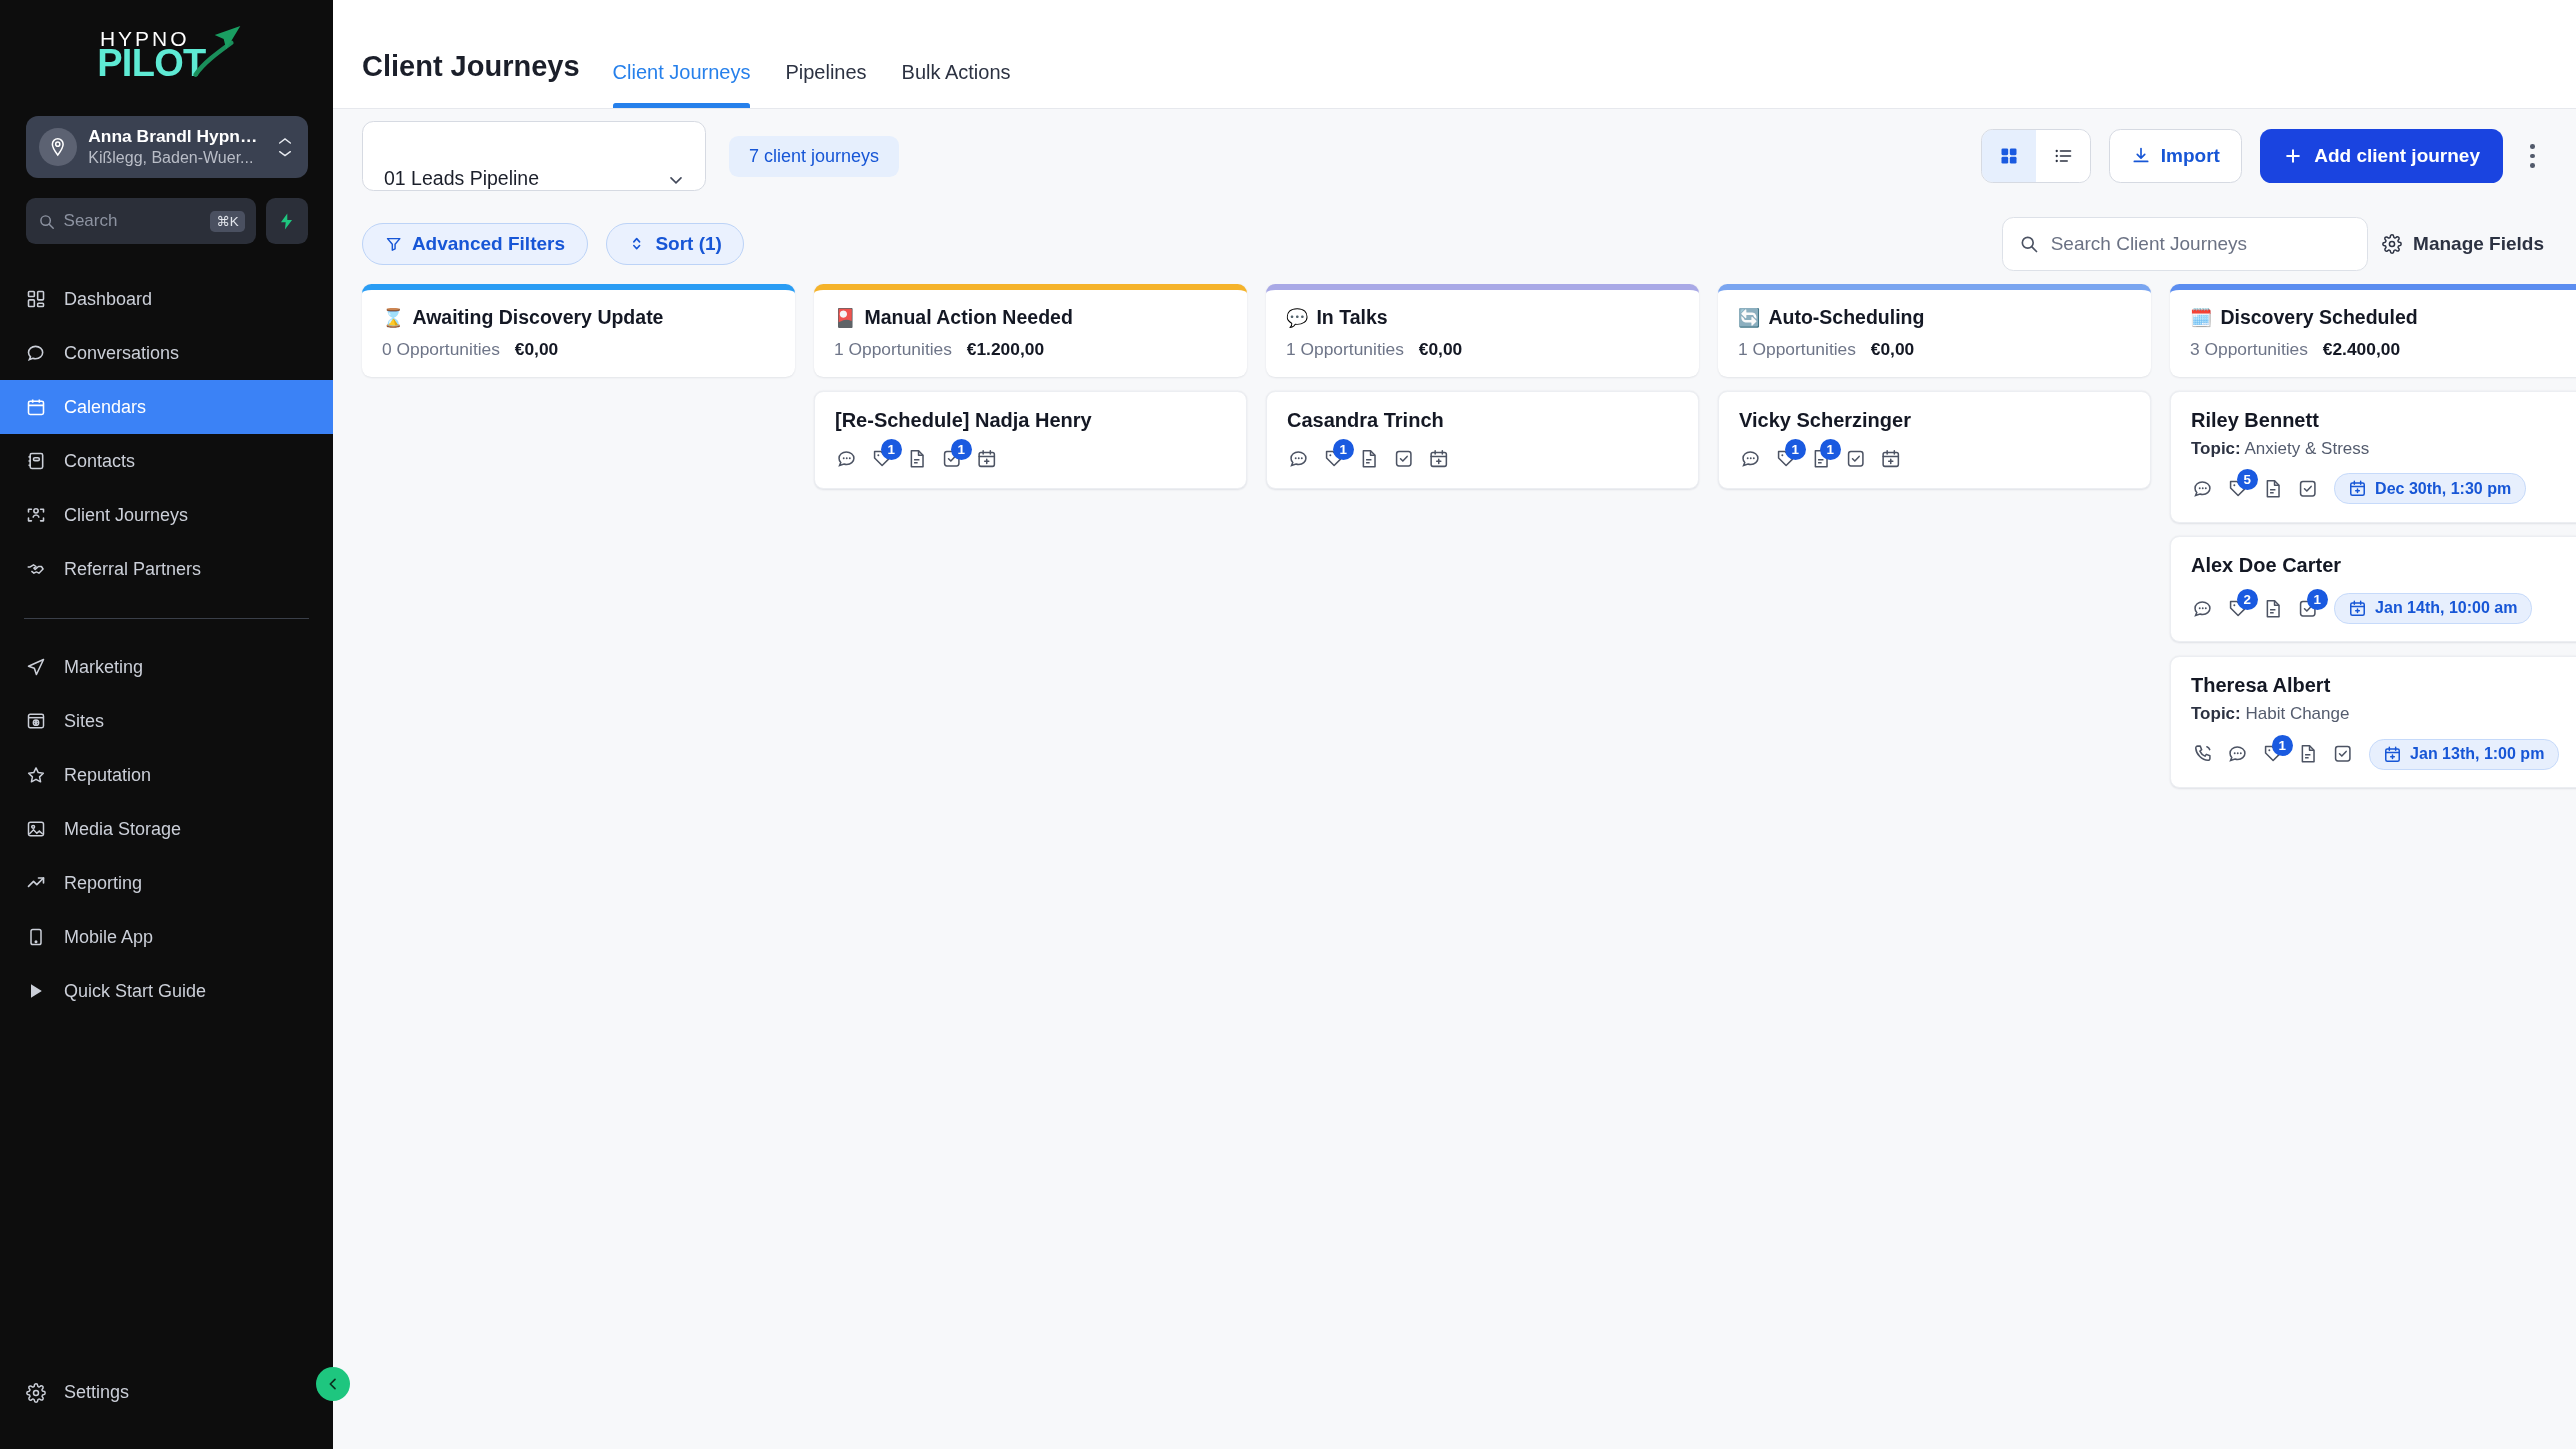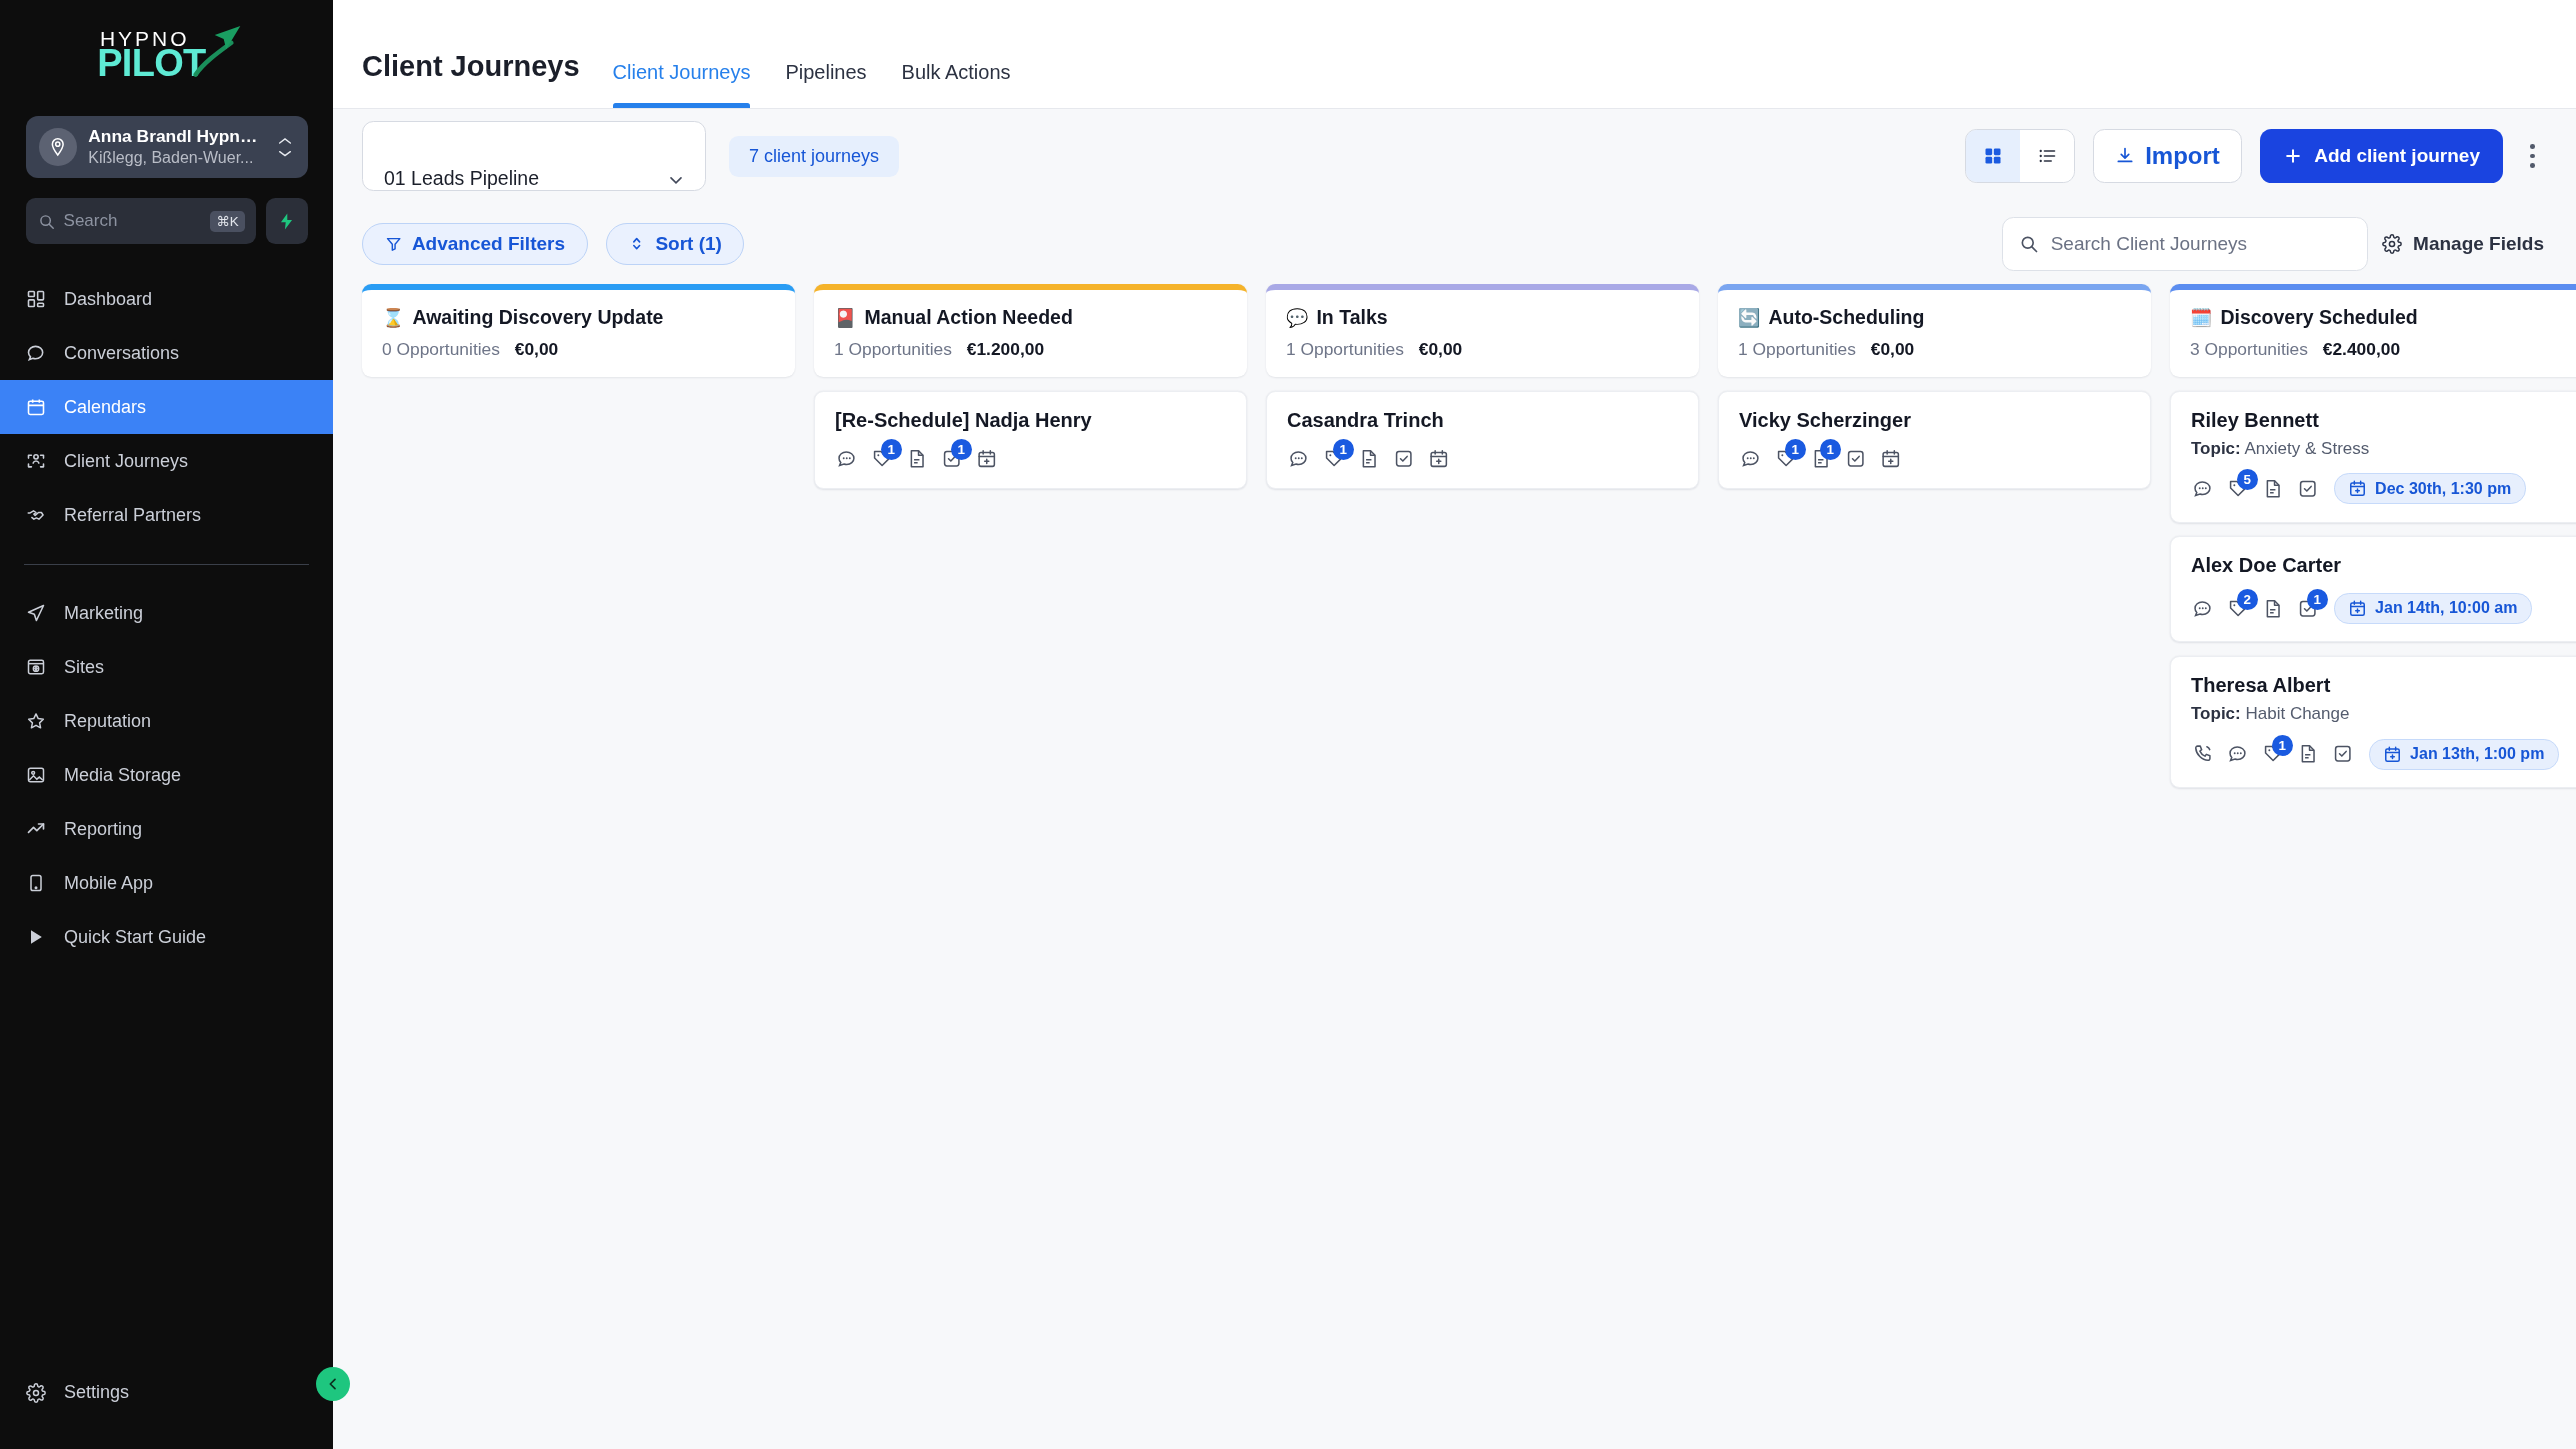--- a/index.html
+++ b/index.html
@@ -125,21 +125,21 @@
   }
   .tb-right { margin-left: auto; display: flex; align-items: center; gap: 18px; }
   .viewtoggle {
     display: flex; border: 1.3px solid #d6dae2; border-radius: 11.4px; overflow: hidden; height: 54px;
   }
   .vt-btn { width: 54px; display: flex; align-items: center; justify-content: center; cursor: pointer; background: #ffffff; }
   .vt-btn.active { background: #e6effd; }
   .btn-import {
     height: 54px; background: #ffffff; border: 1.3px solid #d6dae2; border-radius: 11.4px;
     display: flex; align-items: center; gap: 10px; padding: 0 21px;
-    color: #1756d6; font-size: 24px; font-weight: 600; cursor: pointer;
+    color: #1756d6; font-size: 19px; font-weight: 600; cursor: pointer;
   }
   .btn-add {
     height: 54px; background: #1a44e0; border-radius: 11.4px;
     display: flex; align-items: center; gap: 11.4px; padding: 0 23px;
     color: #ffffff; font-size: 19px; font-weight: 700; cursor: pointer;
   }
   .kebab { width: 23px; height: 54px; display: flex; flex-direction: column; align-items: center; justify-content: center; gap: 4.7px; cursor: pointer; }
   .kebab i { width: 4.7px; height: 4.7px; border-radius: 50%; background: #525a6b; display: block; }
 
   .filterbar { height: 81px; display: flex; align-items: center; padding: 0 32px 0 29px; gap: 18px; flex: 0 0 81px; }
@@ -280,20 +280,30 @@
       </div>
       <div class="nav-item active">
         <span class="ico">
           <svg width="20" height="20" viewBox="0 0 24 24" fill="none" stroke="currentColor" stroke-width="1.9">
               <rect x="3" y="5" width="18" height="16" rx="2"></rect>
               <path d="M3 10h18M8 3v4M16 3v4"></path>
             </svg>
         </span>
         <span>Calendars</span>
       </div>
+      <div class="nav-item">
+        <span class="ico">
+          <svg width="20" height="20" viewBox="0 0 24 24" fill="none" stroke="currentColor" stroke-width="1.9">
+              <rect x="5" y="3" width="15" height="18" rx="2"></rect>
+              <path d="M3 7h3M3 12h3M3 17h3"></path>
+              <rect x="9" y="8" width="7" height="3.5" rx="1.7"></rect>
+            </svg>
+        </span>
+        <span>Contacts</span>
+      </div>
       <div class="nav-item" id="nv4">
         <span class="ico">
           <svg width="20" height="20" viewBox="0 0 24 24" fill="none" stroke="currentColor" stroke-width="1.9" stroke-linecap="round">
               <circle cx="12" cy="7" r="2.6"></circle>
               <path d="M8.6 14.5a3.6 3.6 0 0 1 6.8 0"></path>
               <path d="M3 5v3.5M3 5h3.5M3 19v-3.5M3 19h3.5M21 5v3.5M21 5h-3.5M21 19v-3.5M21 19h-3.5"></path>
             </svg>
         </span>
         <span>Client Journeys</span>
       </div>

